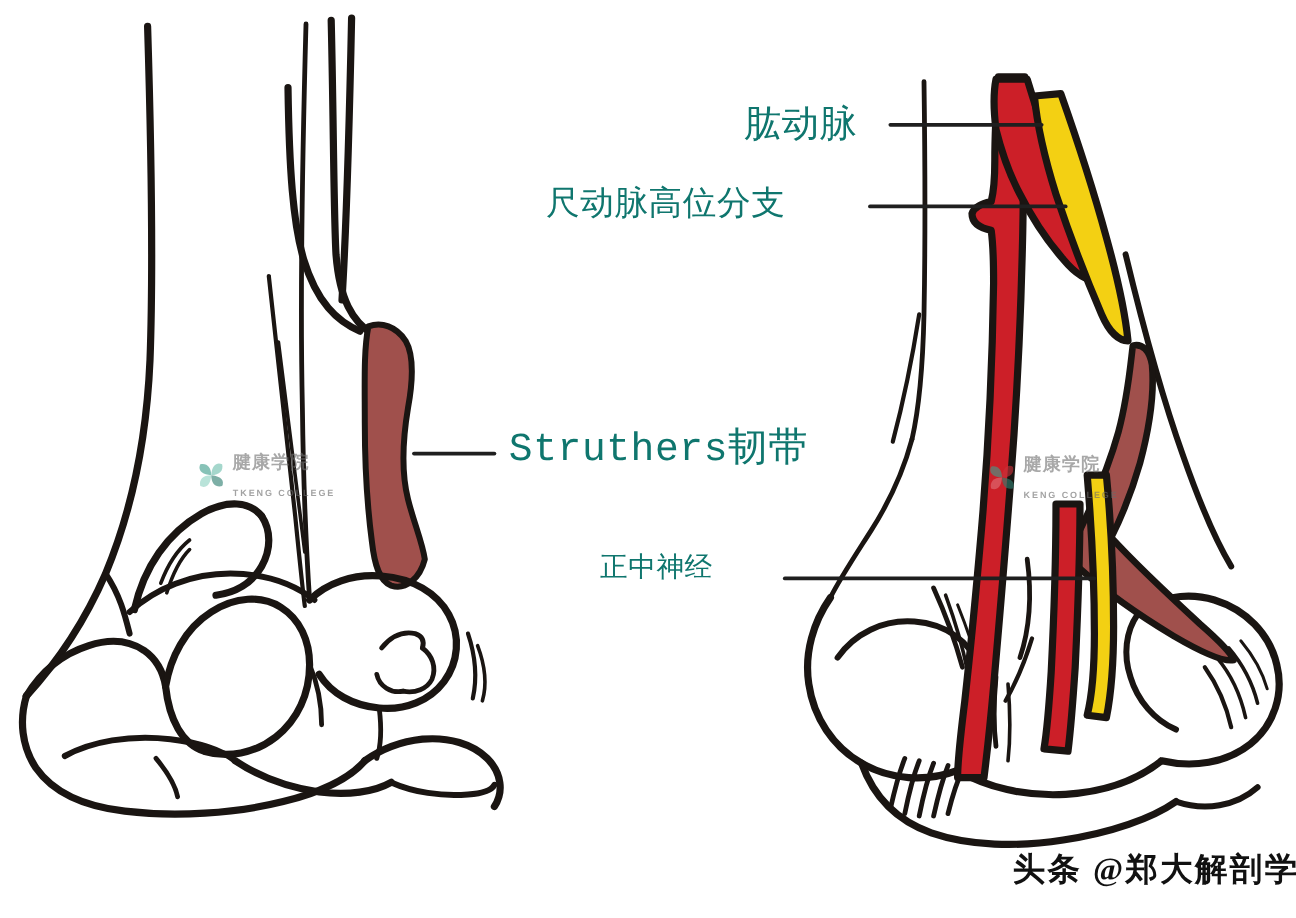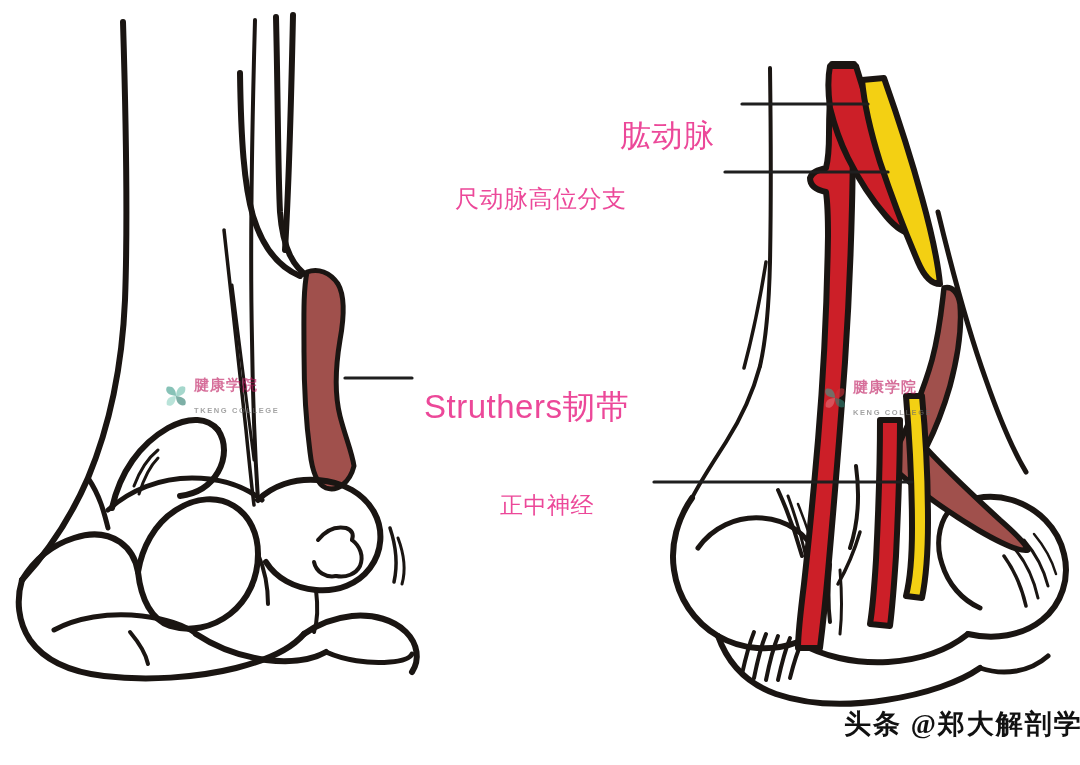--- a/index.html
+++ b/index.html
@@ -15,31 +15,30 @@
     position: relative;
   }
   #figure {
     position: absolute;
     left: 0; top: 0;
     width: 1080px;
     height: 765px;
   }
   .label-text {
     position: absolute;
-    color: #ec4899;
+    color: #0f766e;
     white-space: nowrap;
     line-height: 1;
     letter-spacing: 0.5px;
-    margin-top: 32px;
   }
   .cjk {
     font-family: "DejaVu Sans", "Liberation Sans", sans-serif;
   }
   .serif-latin {
-    font-family: Liberation Sans, sans-serif;
+    font-family: Liberation Mono, monospace;
   }
   .wm {
     position: absolute;
     display: flex;
     align-items: center;
     gap: 5px;
     opacity: 0.62;
     pointer-events: none;
   }
   .wm-mark {
@@ -49,21 +48,21 @@
   }
   .wm-txt {
     display: flex;
     flex-direction: column;
     line-height: 1;
   }
   .wm-cn {
     font-family: "DejaVu Sans", "Liberation Sans", sans-serif;
     font-size: 15px;
     font-weight: 700;
-    color: #be185d;
+    color: #737373;
     letter-spacing: 1px;
   }
   .wm-en {
     font-family: "Liberation Sans", "DejaVu Sans", sans-serif;
     font-size: 7.5px;
     font-weight: 700;
     color: #6b6b6b;
     letter-spacing: 1.6px;
     margin-top: 14px;
   }
@@ -257,21 +256,21 @@
   <g stroke="#1f1f1f" stroke-width="3.2" stroke-linecap="round" fill="none">
     <line x1="742" y1="104" x2="868" y2="104"></line>
     <line x1="725" y1="172" x2="888" y2="172"></line>
     <line x1="345" y1="378" x2="412" y2="378"></line>
     <line x1="654" y1="482" x2="912" y2="482"></line>
   </g>
 </svg>
 
 <div class="label-text cjk" style="left:620px; top:88px; font-size:31px;">肱动脉</div>
 
-<div class="label-text cjk" style="left:455px; top:155px; font-size:24px;">尺动脉高位分支</div>
+<div class="label-text cjk" style="left:455px; top:155px; font-size:28px;">尺动脉高位分支</div>
 
 <div class="label-text serif-latin" style="left:424px; top:358px; font-size:33px;">Struthers韧带</div>
 
 <div class="label-text cjk" style="left:500px; top:462px; font-size:23px;">正中神经</div>
 
 <div class="wm" style="left:163px; top:378px;">
   <svg class="wm-mark" viewBox="0 0 40 40">
     <path d="M20 20 C20 9 14 4 6 6 C3 12 6 19 20 20 Z" fill="#3f9d8c"></path>
     <path d="M20 20 C31 20 36 14 34 6 C28 3 21 6 20 20 Z" fill="#6fc0ae"></path>
     <path d="M20 20 C20 31 26 36 34 34 C37 28 34 21 20 20 Z" fill="#2f7f70"></path>

